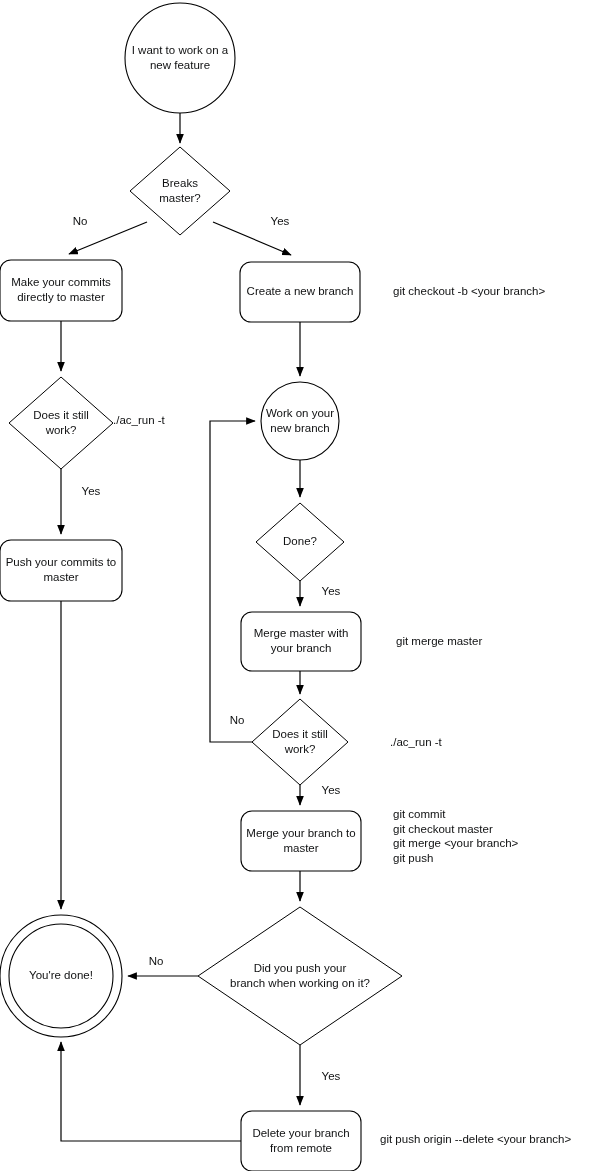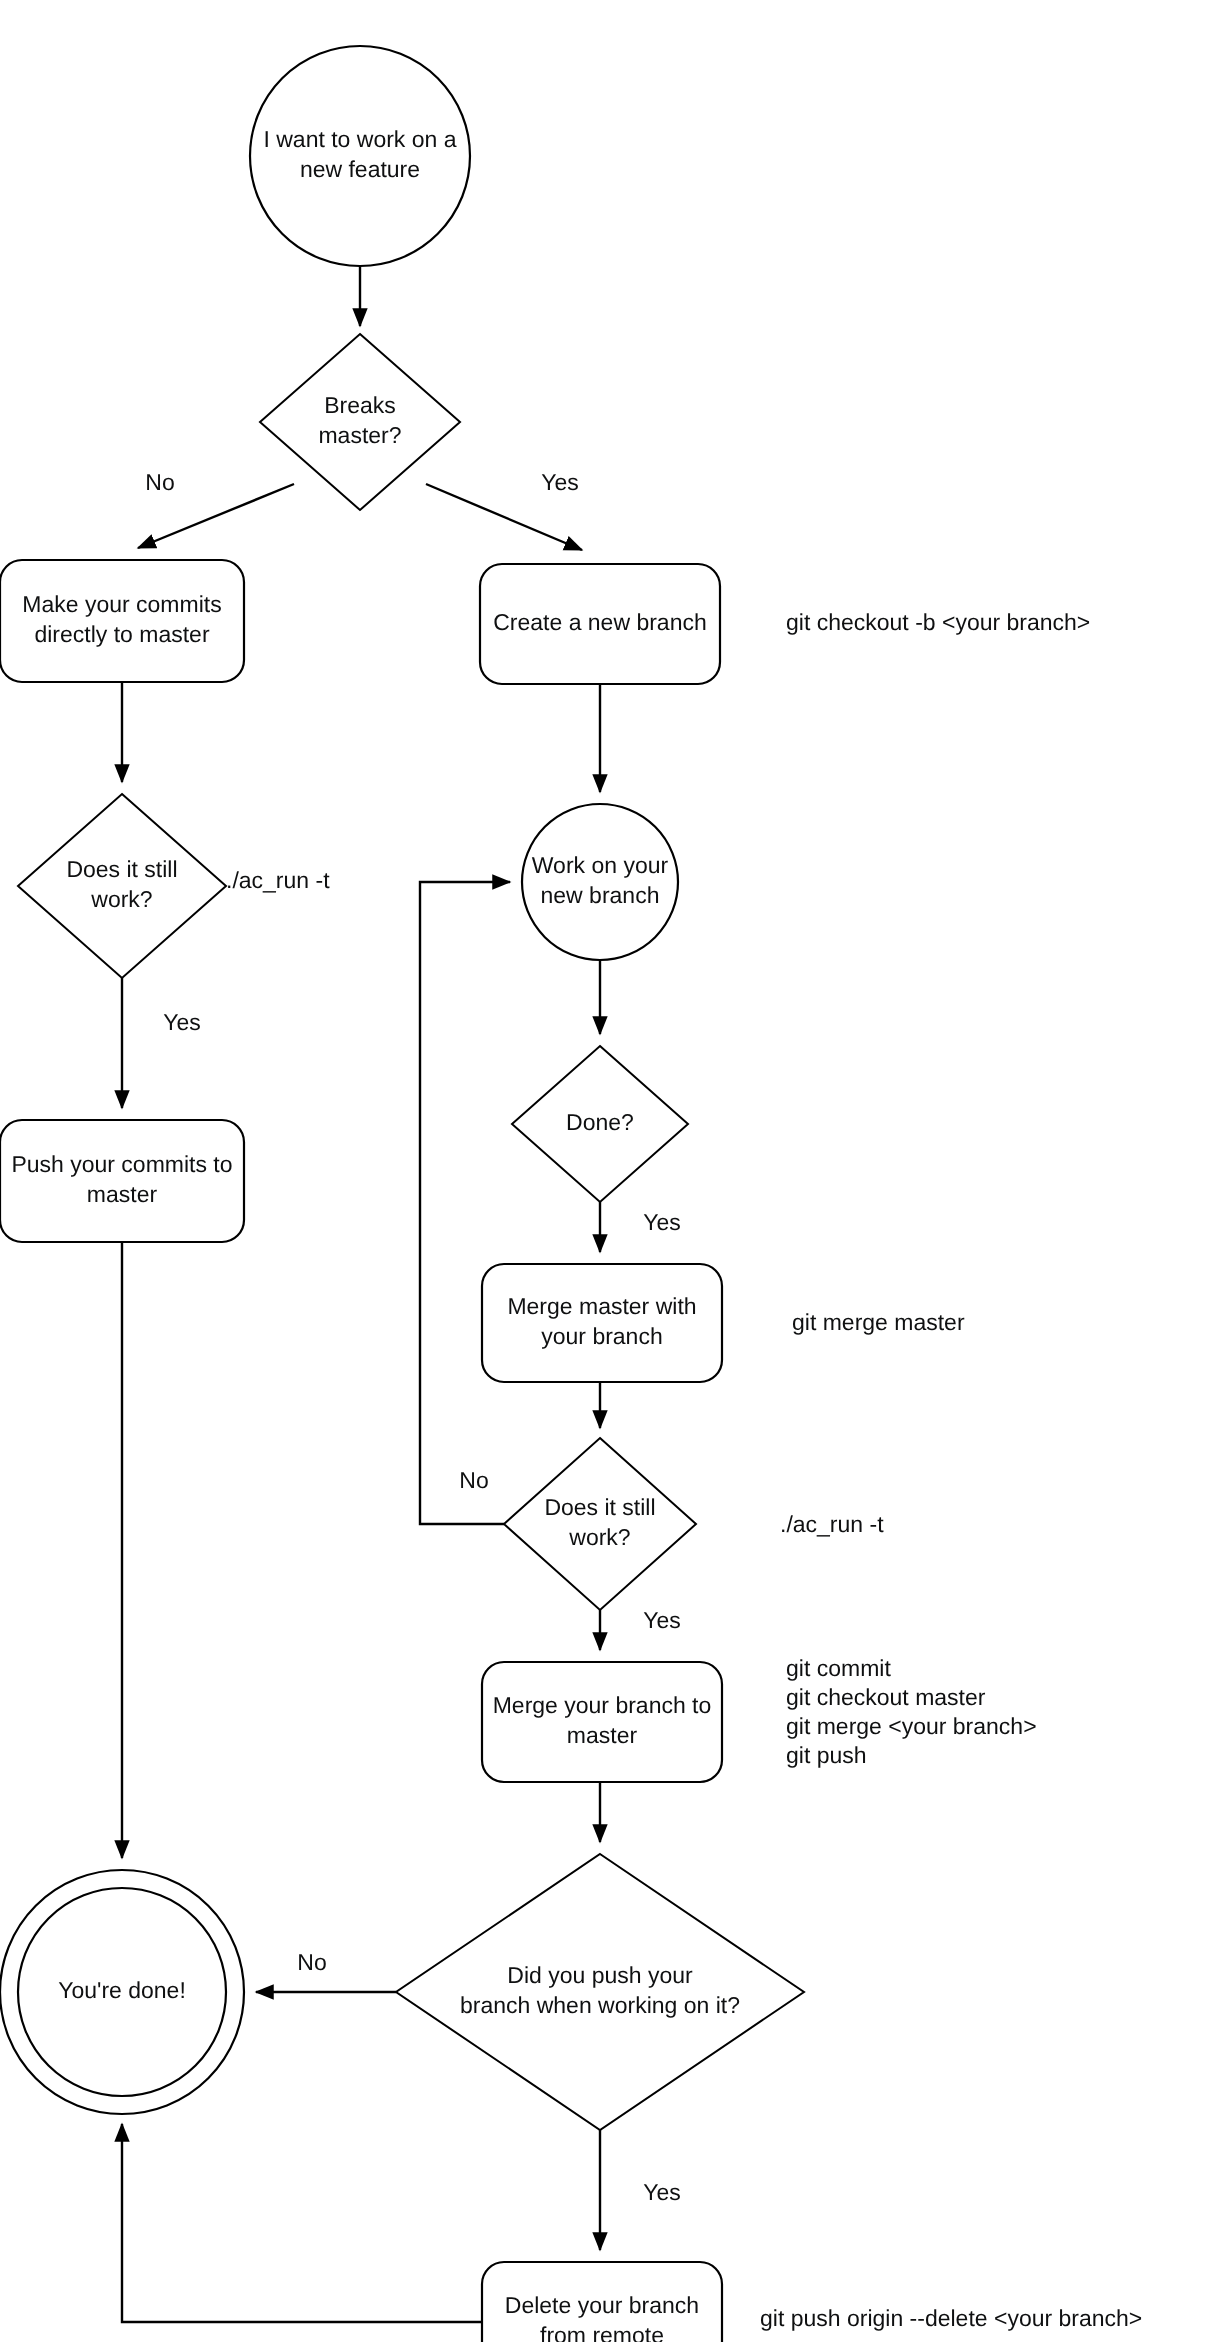--- a/index.html
+++ b/index.html
@@ -12,21 +12,20 @@
     width: 606px;
     height: 1171px;
     font-family: "Liberation Sans", sans-serif;
     overflow: hidden;
   }
   #flowchart-root {
     position: relative;
     width: 606px;
     height: 1046px;
     background: #737373;
-    margin-top: 20px;
   }
   svg#flow-svg {
     display: block;
     width: 606px;
     height: 1171px;
     background: #ffffff;
   }
   .node-shape {
     fill: #ffffff;
     stroke: #000000;

